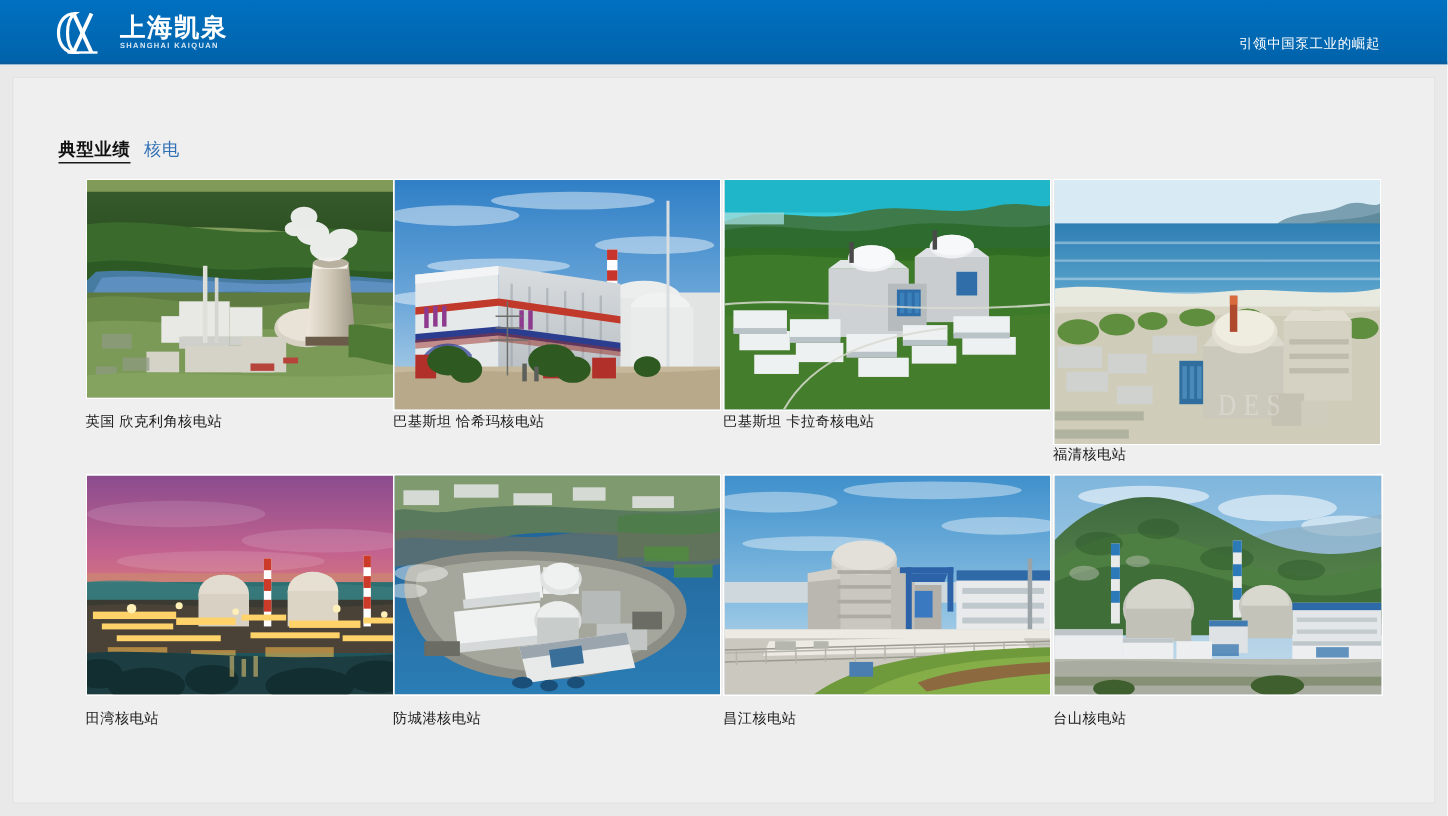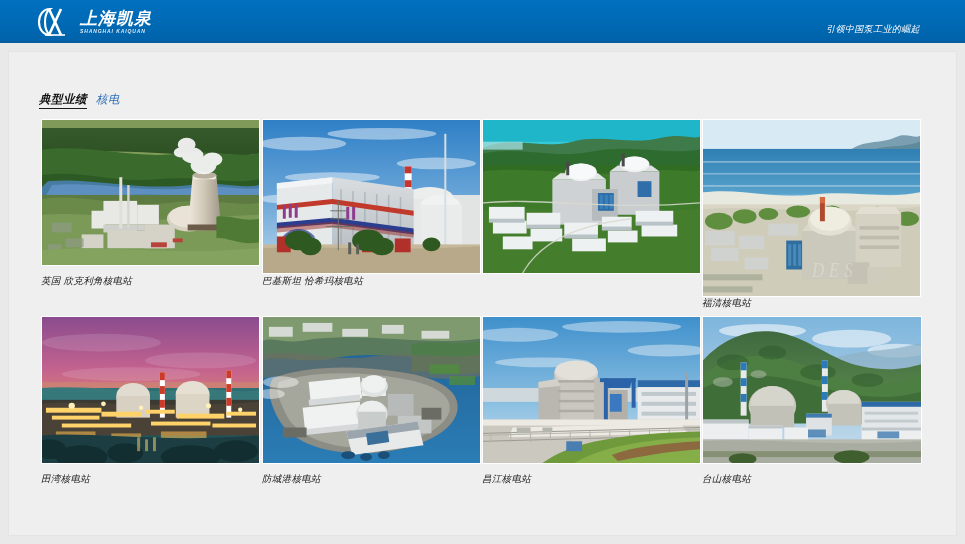--- a/index.html
+++ b/index.html
@@ -6,21 +6,20 @@
   html, body {
     width: 965px; height: 544px;
     font-family: "Liberation Sans", "DejaVu Sans", sans-serif;
     background: #ffffff;
     overflow: hidden;
   }
   #page {
     position: relative;
     width: 965px; height: 544px;
     background: #ffffff;
-    font-style: italic;
   }
 
   
   #header {
     position: absolute; left: 0; top: 0;
     width: 965px; height: 43px;
     background: #0069b8;
     background: linear-gradient(180deg,#0070c0 0%,#0069b4 55%,#0062a9 100%);
   }
   #header-accent {
@@ -73,21 +72,21 @@
   }
   #section-sub {
     font-size: 11.5px; color: #2f6fb5; font-weight: normal; letter-spacing: 0.5px;
   }
 
   
   .row { position: absolute; left: 32px; width: 890px; }
   #row-1 { top: 67px; }
   #row-2 { top: 264px; }
   .cell { position: absolute; top: 0; width: 219px; }
-  .cell.c0 { left: 0px; }
+  .cell.c0 { left: 16px; }
   .cell.c1 { left: 221px; }
   .cell.c2 { left: 441px; }
   .cell.c3 { left: 661px; }
   .thumb {
     position: relative; width: 219px; height: 146px;
     overflow: hidden; background: #cfcfcf;
     border: 1px solid #ffffff;
   }
   .thumb svg { display: block; width: 100%; height: 100%; }
   .caption {
@@ -363,20 +362,21 @@
                   <rect x="82" y="116" width="34" height="4"></rect>
                     <rect x="120" y="108" width="30" height="4"></rect>
                   <rect x="154" y="103" width="38" height="4"></rect>
                 </g>
                 <g stroke="#d8dbd0" stroke-width="1.4" fill="none" opacity="0.85">
                   <path d="M0 84 C60 78 120 92 219 84"></path>
                   <path d="M40 155 C60 120 100 106 150 100"></path>
                 </g>
               </svg>
             </div>
+            <div class="caption">巴基斯坦 卡拉奇核电站</div>
           </div>
 
           <div class="cell c3">
             <div class="thumb">
               <svg viewBox="0 0 219 146" preserveAspectRatio="none">
                 <defs>
                   <linearGradient id="g4sky" x1="0" y1="0" x2="0" y2="1">
                     <stop offset="0" stop-color="#cfe6f2"></stop>
                       <stop offset="1" stop-color="#eaf4f8"></stop>
                   </linearGradient>

